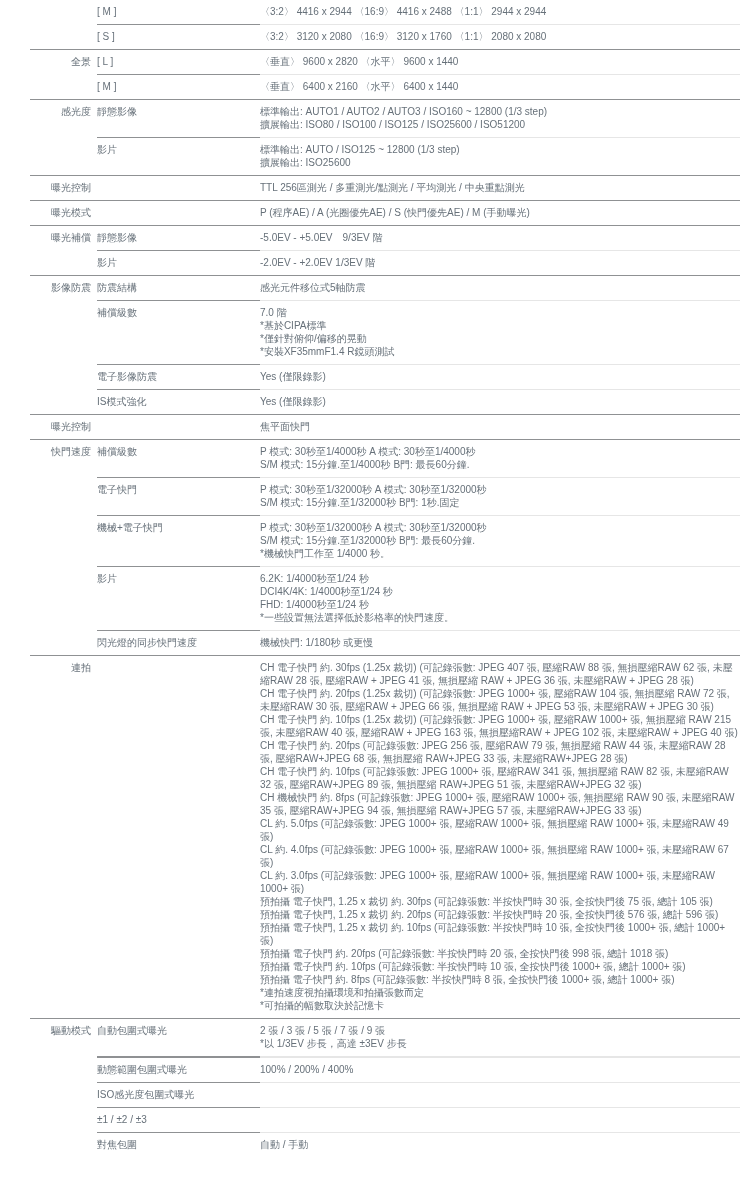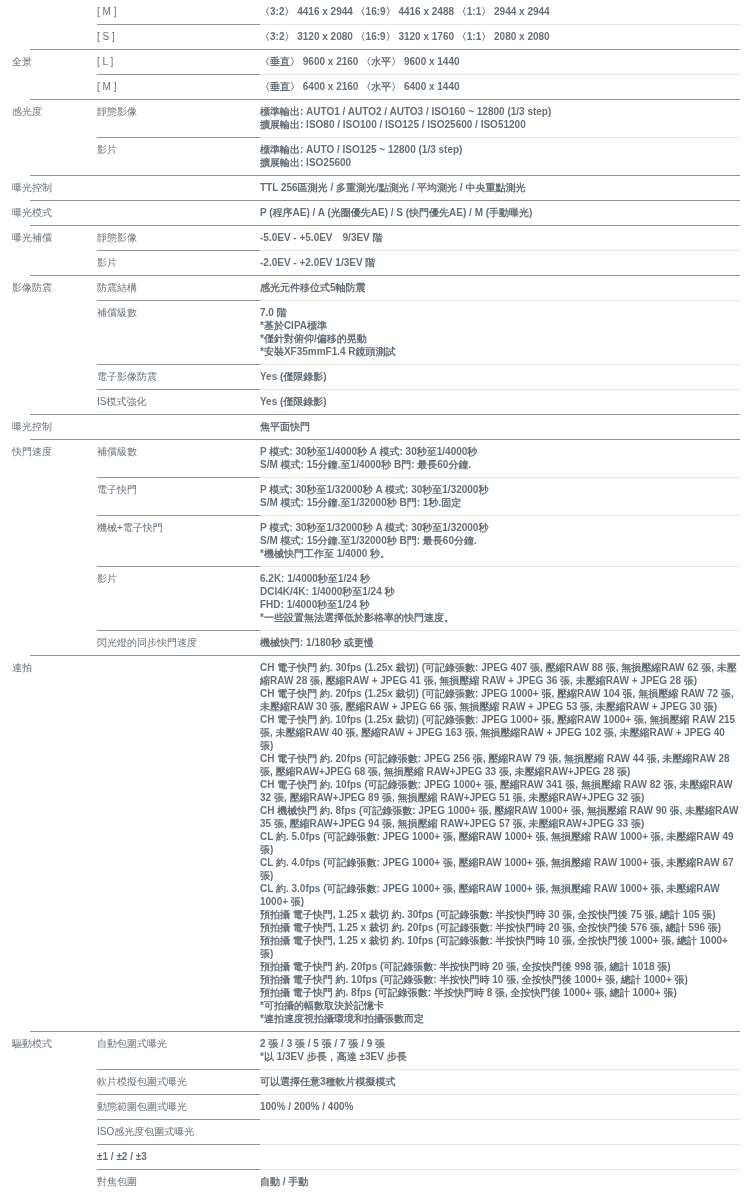--- a/index.html
+++ b/index.html
@@ -6,26 +6,26 @@
   body{
     width:750px;height:1200px;overflow:hidden;position:relative;
     font-family:"Liberation Sans","DejaVu Sans",sans-serif;
     font-size:10px;line-height:13px;color:#667079;
     -webkit-font-smoothing:antialiased;
   }
   *{box-sizing:border-box;}
   .spec-table{width:750px;}
   .sec-sep{height:1px;background:#8f9193;margin:0 10px 0 30px;}
   .sec-body{display:flex;}
-  .col1{width:97px;flex:none;padding:5px 6px 6px 12px;}
+  .col1{width:97px;flex:none;padding:5px 6px 6px 12px;text-align:right;}
   .rows{flex:1;min-width:0;}
   .row{display:flex;}
   .col2{width:163px;flex:none;padding:5px 8px 6px 0;}
   .col3{flex:1;min-width:0;padding:5px 10px 6px 0;}
-  .col3 .vline{display:block;font-weight:bold;}
+  .col3 .vline{display:block;}
   .row-sep{display:flex;height:1px;}
   .row-sep .seg-dark{width:163px;flex:none;background:#8f9193;}
   .row-sep .seg-light{flex:1;background:#e6e6e6;margin-right:10px;}
 </style>
 </head>
 <body>
 
 <div class="spec-table">
     <div class="sec">
       <div class="sec-body">
@@ -51,21 +51,21 @@
       </div>
     </div>
     <div class="sec">
       <div class="sec-sep"></div>
       <div class="sec-body">
         <div class="col1"><span>全景</span></div>
         <div class="rows">
           <div class="row">
             <div class="col2"><span>[ L ]</span></div>
             <div class="col3">
-              <span class="vline">〈垂直〉 9600 x 2160 〈水平〉 9600 x 1440</span>
+              <span class="vline">〈垂直〉 9600 x 2820 〈水平〉 9600 x 1440</span>
             </div>
           </div>
           <div class="row-sep">
             <div class="seg-dark"></div>
             <div class="seg-light"></div>
           </div>
           <div class="row">
             <div class="col2"><span>[ M ]</span></div>
             <div class="col3">
               <span class="vline">〈垂直〉 6400 x 2160 〈水平〉 6400 x 1440</span>
@@ -290,48 +290,42 @@
               <span class="vline">CH 機械快門 約. 8fps (可記錄張數: JPEG 1000+ 張, 壓縮RAW 1000+ 張, 無損壓縮 RAW 90 張, 未壓縮RAW 35 張, 壓縮RAW+JPEG 94 張, 無損壓縮 RAW+JPEG 57 張, 未壓縮RAW+JPEG 33 張)</span>
               <span class="vline">CL 約. 5.0fps (可記錄張數: JPEG 1000+ 張, 壓縮RAW 1000+ 張, 無損壓縮 RAW 1000+ 張, 未壓縮RAW 49 張)</span>
               <span class="vline">CL 約. 4.0fps (可記錄張數: JPEG 1000+ 張, 壓縮RAW 1000+ 張, 無損壓縮 RAW 1000+ 張, 未壓縮RAW 67 張)</span>
               <span class="vline">CL 約. 3.0fps (可記錄張數: JPEG 1000+ 張, 壓縮RAW 1000+ 張, 無損壓縮 RAW 1000+ 張, 未壓縮RAW 1000+ 張)</span>
               <span class="vline">預拍攝 電子快門, 1.25 x 裁切 約. 30fps (可記錄張數: 半按快門時 30 張, 全按快門後 75 張, 總計 105 張)</span>
               <span class="vline">預拍攝 電子快門, 1.25 x 裁切 約. 20fps (可記錄張數: 半按快門時 20 張, 全按快門後 576 張, 總計 596 張)</span>
               <span class="vline">預拍攝 電子快門, 1.25 x 裁切 約. 10fps (可記錄張數: 半按快門時 10 張, 全按快門後 1000+ 張, 總計 1000+ 張)</span>
               <span class="vline">預拍攝 電子快門 約. 20fps (可記錄張數: 半按快門時 20 張, 全按快門後 998 張, 總計 1018 張)</span>
               <span class="vline">預拍攝 電子快門 約. 10fps (可記錄張數: 半按快門時 10 張, 全按快門後 1000+ 張, 總計 1000+ 張)</span>
               <span class="vline">預拍攝 電子快門 約. 8fps (可記錄張數: 半按快門時 8 張, 全按快門後 1000+ 張, 總計 1000+ 張)</span>
+              <span class="vline">*連拍速度視拍攝環境和拍攝張數而定</span>
               <span class="vline">*可拍攝的幅數取決於記憶卡</span>
-              <span class="vline">*連拍速度視拍攝環境和拍攝張數而定</span>
             </div>
           </div>
         </div>
       </div>
     </div>
     <div class="sec">
       <div class="sec-sep"></div>
       <div class="sec-body">
         <div class="col1"><span>驅動模式</span></div>
         <div class="rows">
           <div class="row">
             <div class="col2"><span>自動包圍式曝光</span></div>
             <div class="col3">
               <span class="vline">2 張 / 3 張 / 5 張 / 7 張 / 9 張</span>
               <span class="vline">*以 1/3EV 步長，高達 ±3EV 步長</span>
             </div>
           </div>
           <div class="row-sep">
             <div class="seg-dark"></div>
             <div class="seg-light"></div>
-          </div>
-          <div class="row">
-            <div class="col2"><span>軟片模擬包圍式曝光</span></div>
-            <div class="col3">
-              <span class="vline">可以選擇任意3種軟片模擬模式</span>
-            </div>
           </div>
           <div class="row-sep">
             <div class="seg-dark"></div>
             <div class="seg-light"></div>
           </div>
           <div class="row">
             <div class="col2"><span>動態範圍包圍式曝光</span></div>
             <div class="col3">
               <span class="vline">100% / 200% / 400%</span>
             </div>

